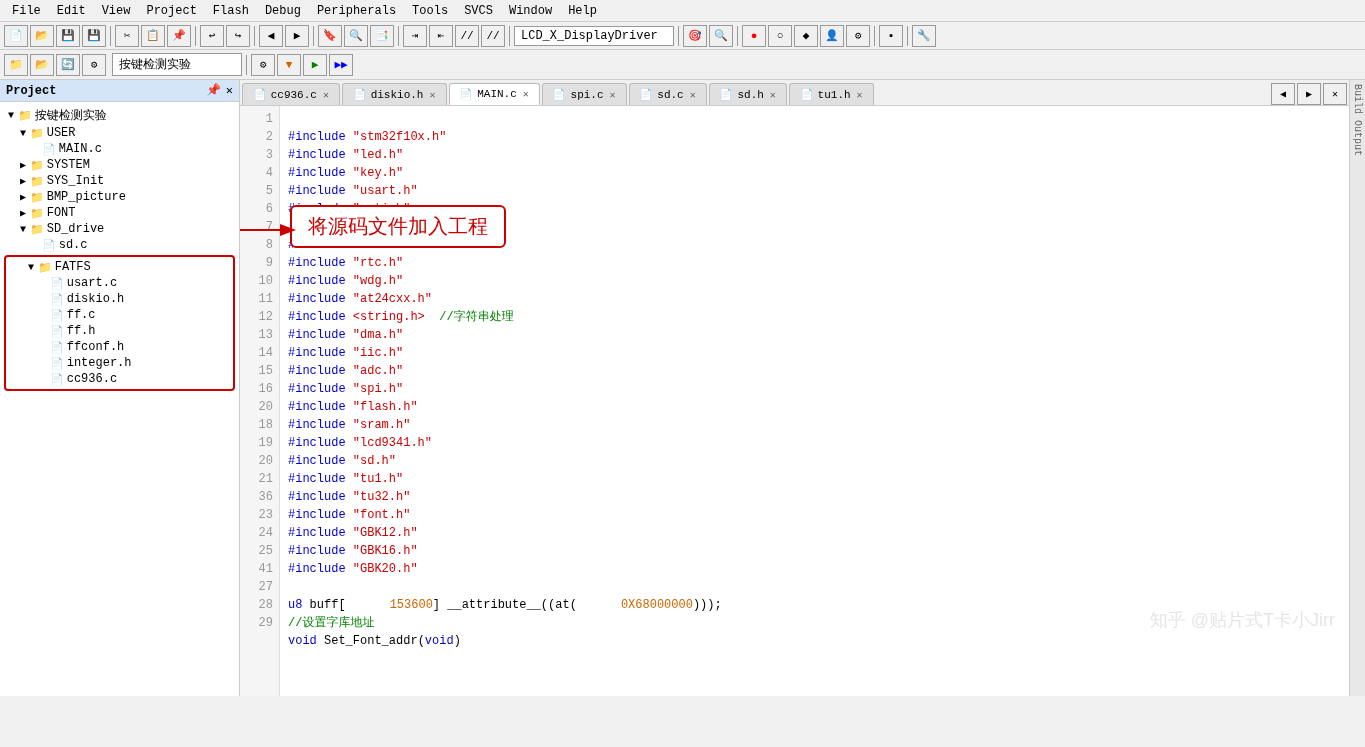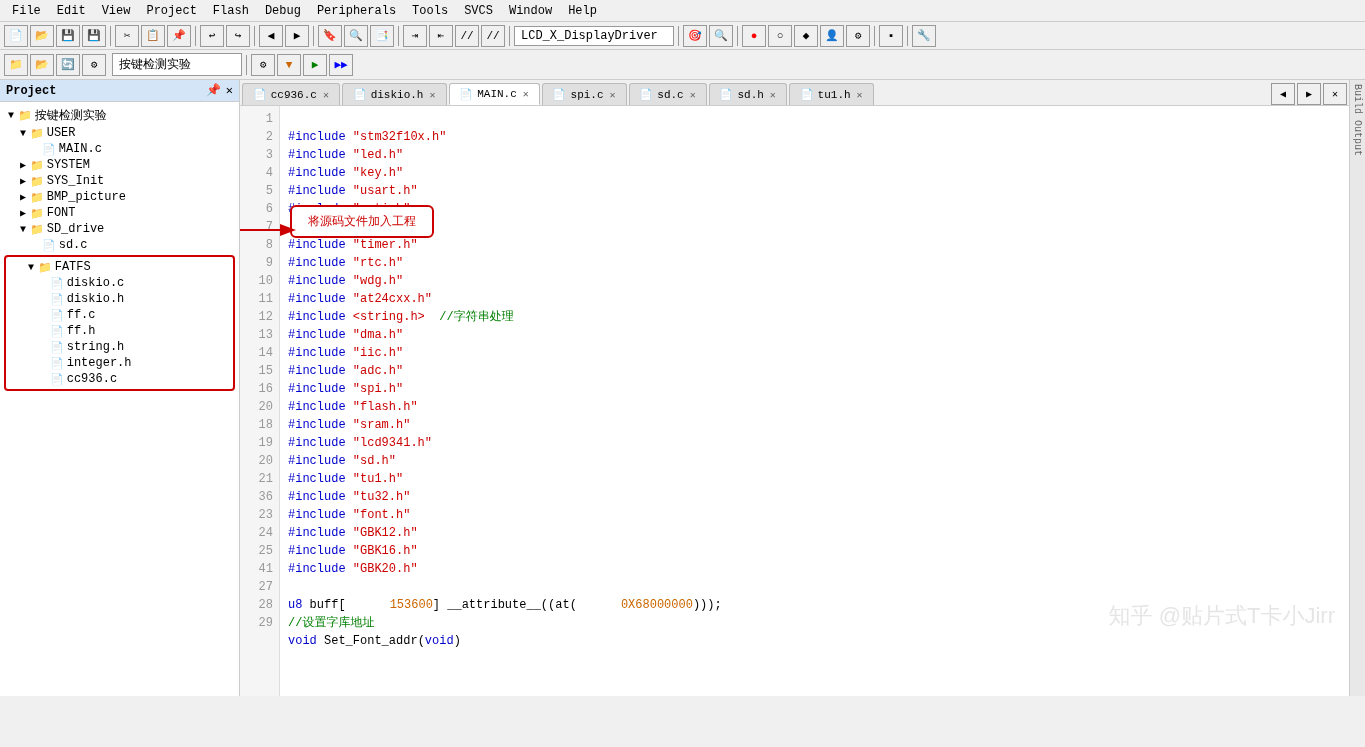--- a/index.html
+++ b/index.html
@@ -215,21 +215,21 @@
           <div class="tree-node">
             <span class="tree-indent" style="width:16px;"></span>
             <span class="tree-toggle">▼</span>
             <span class="folder-icon tree-icon">📁</span>
             <span class="tree-label">FATFS</span>
           </div>
           <div class="tree-node">
             <span class="tree-indent" style="width:28px;"></span>
             <span class="tree-toggle"> </span>
             <span class="file-icon tree-icon">📄</span>
-            <span class="tree-label">diskio.c</span>
+            <span class="tree-label">usart.c</span>
           </div>
           <div class="tree-node">
             <span class="tree-indent" style="width:28px;"></span>
             <span class="tree-toggle"> </span>
             <span class="file-icon tree-icon">📄</span>
             <span class="tree-label">diskio.h</span>
           </div>
           <div class="tree-node">
             <span class="tree-indent" style="width:28px;"></span>
             <span class="tree-toggle"> </span>
@@ -239,21 +239,21 @@
           <div class="tree-node">
             <span class="tree-indent" style="width:28px;"></span>
             <span class="tree-toggle"> </span>
             <span class="file-icon tree-icon">📄</span>
             <span class="tree-label">ff.h</span>
           </div>
           <div class="tree-node">
             <span class="tree-indent" style="width:28px;"></span>
             <span class="tree-toggle"> </span>
             <span class="file-icon tree-icon">📄</span>
-            <span class="tree-label">string.h</span>
+            <span class="tree-label">ffconf.h</span>
           </div>
           <div class="tree-node">
             <span class="tree-indent" style="width:28px;"></span>
             <span class="tree-toggle"> </span>
             <span class="file-icon tree-icon">📄</span>
             <span class="tree-label">integer.h</span>
           </div>
           <div class="tree-node">
             <span class="tree-indent" style="width:28px;"></span>
             <span class="tree-toggle"> </span>
@@ -271,21 +271,21 @@
         <div style="position:absolute; left:-230px; top:10px; color:#cc0000; font-size:16px; font-weight:bold;">
           <svg width="240" height="30" style="overflow:visible;">
             <defs>
               <marker id="arrowhead" markerWidth="8" markerHeight="6" refX="0" refY="3" orient="auto">
                 <polygon points="0 0, 8 3, 0 6" fill="#cc0000"></polygon>
               </marker>
             </defs>
             <line x1="0" y1="15" x2="220" y2="15" stroke="#cc0000" stroke-width="2" marker-end="url(#arrowhead)"></line>
           </svg>
         </div>
-        <div style="background:#fff; border:2px solid #cc0000; border-radius:6px; padding:6px 16px; font-size:12px; color:#cc0000; font-family:'SimHei',sans-serif; white-space:nowrap;">将源码文件加入工程</div>
+        <div style="background:#fff; border:2px solid #cc0000; border-radius:6px; padding:6px 16px; font-size:20px; color:#cc0000; font-family:'SimHei',sans-serif; white-space:nowrap;">将源码文件加入工程</div>
       </div>
 
       <div class="tabs-bar">
         <div class="tab">
           <span class="tab-icon">📄</span>
           <span>cc936.c</span>
           <span class="tab-close">✕</span>
         </div>
         <div class="tab">
           <span class="tab-icon">📄</span>
@@ -400,17 +400,17 @@
   <div class="statusbar">
     
     
     
     
     
     
     
   </div>
 
-  <div style="position:absolute; bottom:60px; right:30px; font-size:22px; color:rgba(180,180,180,0.35); font-family:'SimHei',sans-serif; pointer-events:none; z-index:5; text-align:center; line-height:1.8;">
+  <div style="position:absolute; bottom:60px; right:30px; font-size:18px; color:rgba(180,180,180,0.35); font-family:'SimHei',sans-serif; pointer-events:none; z-index:5; text-align:center; line-height:1.8;">
     知乎 @贴片式T卡小Jirr
   </div>
 
 </div>
 
 </body></html>

